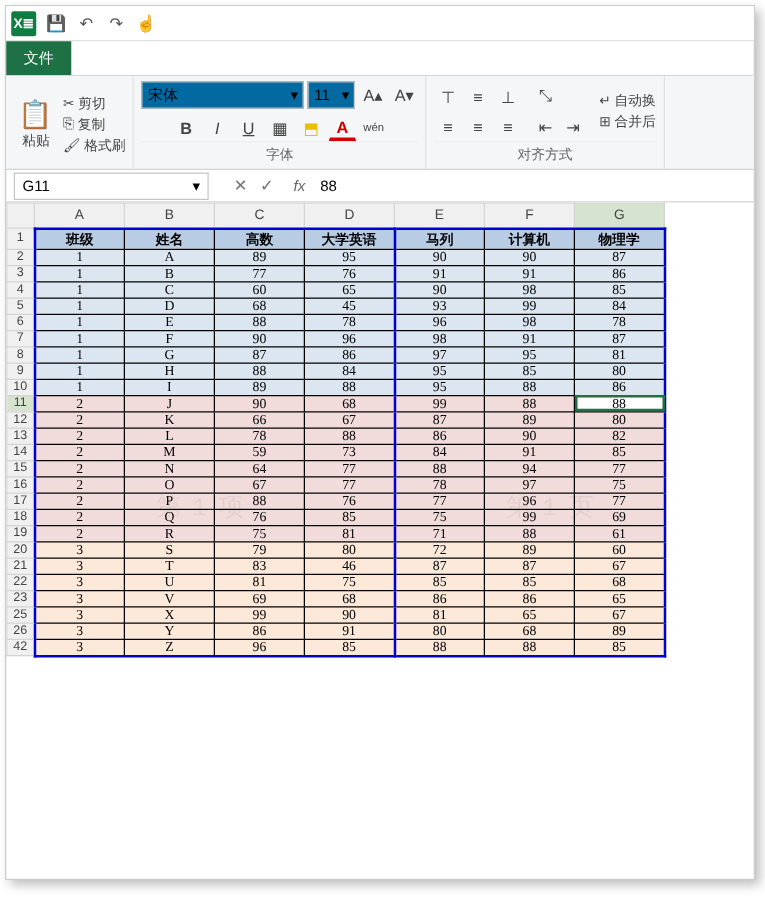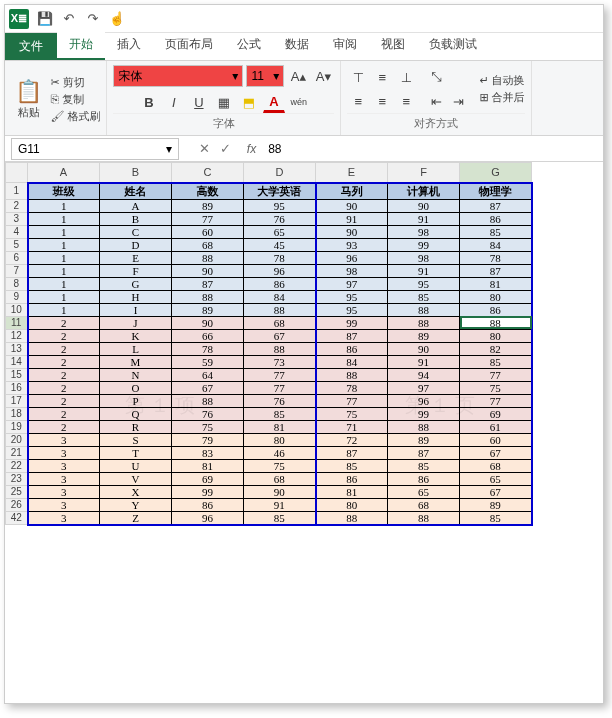--- a/index.html
+++ b/index.html
@@ -15,29 +15,29 @@
 .ribbon { display:flex; background:#f5f6f7; border-bottom:1px solid #d4d4d4; }
 .rgroup { border-right:1px solid #e1e1e1; padding:4px 6px 2px; display:flex; flex-direction:column; }
 .rgroup-body { flex:1; display:flex; align-items:center; gap:4px; }
 .rgroup-label { text-align:center; font-size:11px; color:#666; padding:2px 0; border-top:1px solid #eee; }
 .paste-big { display:flex; flex-direction:column; align-items:center; font-size:11px; color:#444; padding:2px 4px; }
 .paste-ico { font-size:22px; color:#d08a2e; }
 .mini-btns { display:flex; flex-direction:column; gap:2px; font-size:11px; color:#444; }
 .mini-btns div { display:flex; align-items:center; gap:3px; }
 .font-sel { display:flex; flex-direction:column; gap:4px; }
 .sel-row { display:flex; gap:3px; align-items:center; }
-.combo { background:#ef4444; border:1px solid #c5c5c5; height:22px; font-size:12px; padding:0 4px; display:flex; align-items:center; justify-content:space-between; }
+.combo { background:#0369a1; border:1px solid #c5c5c5; height:22px; font-size:12px; padding:0 4px; display:flex; align-items:center; justify-content:space-between; }
 .fname { width:130px; }
 .fsize { width:38px; }
 .ribbtn { width:22px; height:22px; border:1px solid transparent; display:flex; align-items:center; justify-content:center; font-size:13px; color:#444; }
 .align-grid { display:grid; grid-template-columns:repeat(3,22px); grid-template-rows:repeat(2,22px); gap:2px; }
 .align-right { display:flex; flex-direction:column; gap:2px; font-size:11px; color:#444; margin-left:6px; }
 .align-right div { display:flex; align-items:center; gap:3px; white-space:nowrap; }
 .namebar { height:26px; display:flex; align-items:center; border-bottom:1px solid #d4d4d4; }
-.namebox { width:168px; height:22px; border:1px solid #c5c5c5; margin:0 12px 0 6px; padding:0 6px; font-size:12px; display:flex; align-items:center; justify-content:space-between; background:#fff; }
+.namebox { width:156px; height:22px; border:1px solid #c5c5c5; margin:0 12px 0 6px; padding:0 6px; font-size:12px; display:flex; align-items:center; justify-content:space-between; background:#fff; }
 .fx-btns { display:flex; gap:10px; font-size:13px; color:#777; padding:0 8px; }
 .fx-lab { font-style:italic; font-size:12px; color:#666; margin:0 8px; }
 .fbar { flex:1; font-size:12px; padding:0 4px; }
 .sheet { flex:1; overflow:auto; position:relative; }
 .sheet table { border-collapse:collapse; font-size:11px; }
 .sheet th, .sheet td { border:1px solid #d4d4d4; text-align:center; }
 .corner { width:22px; height:20px; background:#f0f0f0; }
 .colh { background:#f0f0f0; color:#444; height:20px; font-weight:normal; }
 .rowh { width:22px; background:#f0f0f0; color:#444; font-weight:normal; font-size:10px; }
 .colA,.colB{width:72px}.colC,.colD,.colE,.colF,.colG{width:72px}
@@ -65,30 +65,20 @@
   <div class="qat">
     <div class="excel-logo">X≣</div>
     <span class="qat-ico">💾</span>
     <span class="qat-ico">↶</span>
     <span class="qat-ico">↷</span>
     <span class="qat-ico">☝</span>
   </div>
 
   <div class="tabs">
     <div class="tab-file">文件</div>
-    <div id="tabs-container" style="display:flex;">
-        <div class="tab active">开始</div>
-        <div class="tab">插入</div>
-        <div class="tab">页面布局</div>
-        <div class="tab">公式</div>
-        <div class="tab">数据</div>
-        <div class="tab">审阅</div>
-        <div class="tab">视图</div>
-        <div class="tab">负载测试</div>
-      </div>
   </div>
 
   <div class="ribbon">
     <div class="rgroup">
       <div class="rgroup-body">
         <div class="paste-big">
           <span class="paste-ico">📋</span>
           <span>粘贴</span>
         </div>
         <div class="mini-btns">

